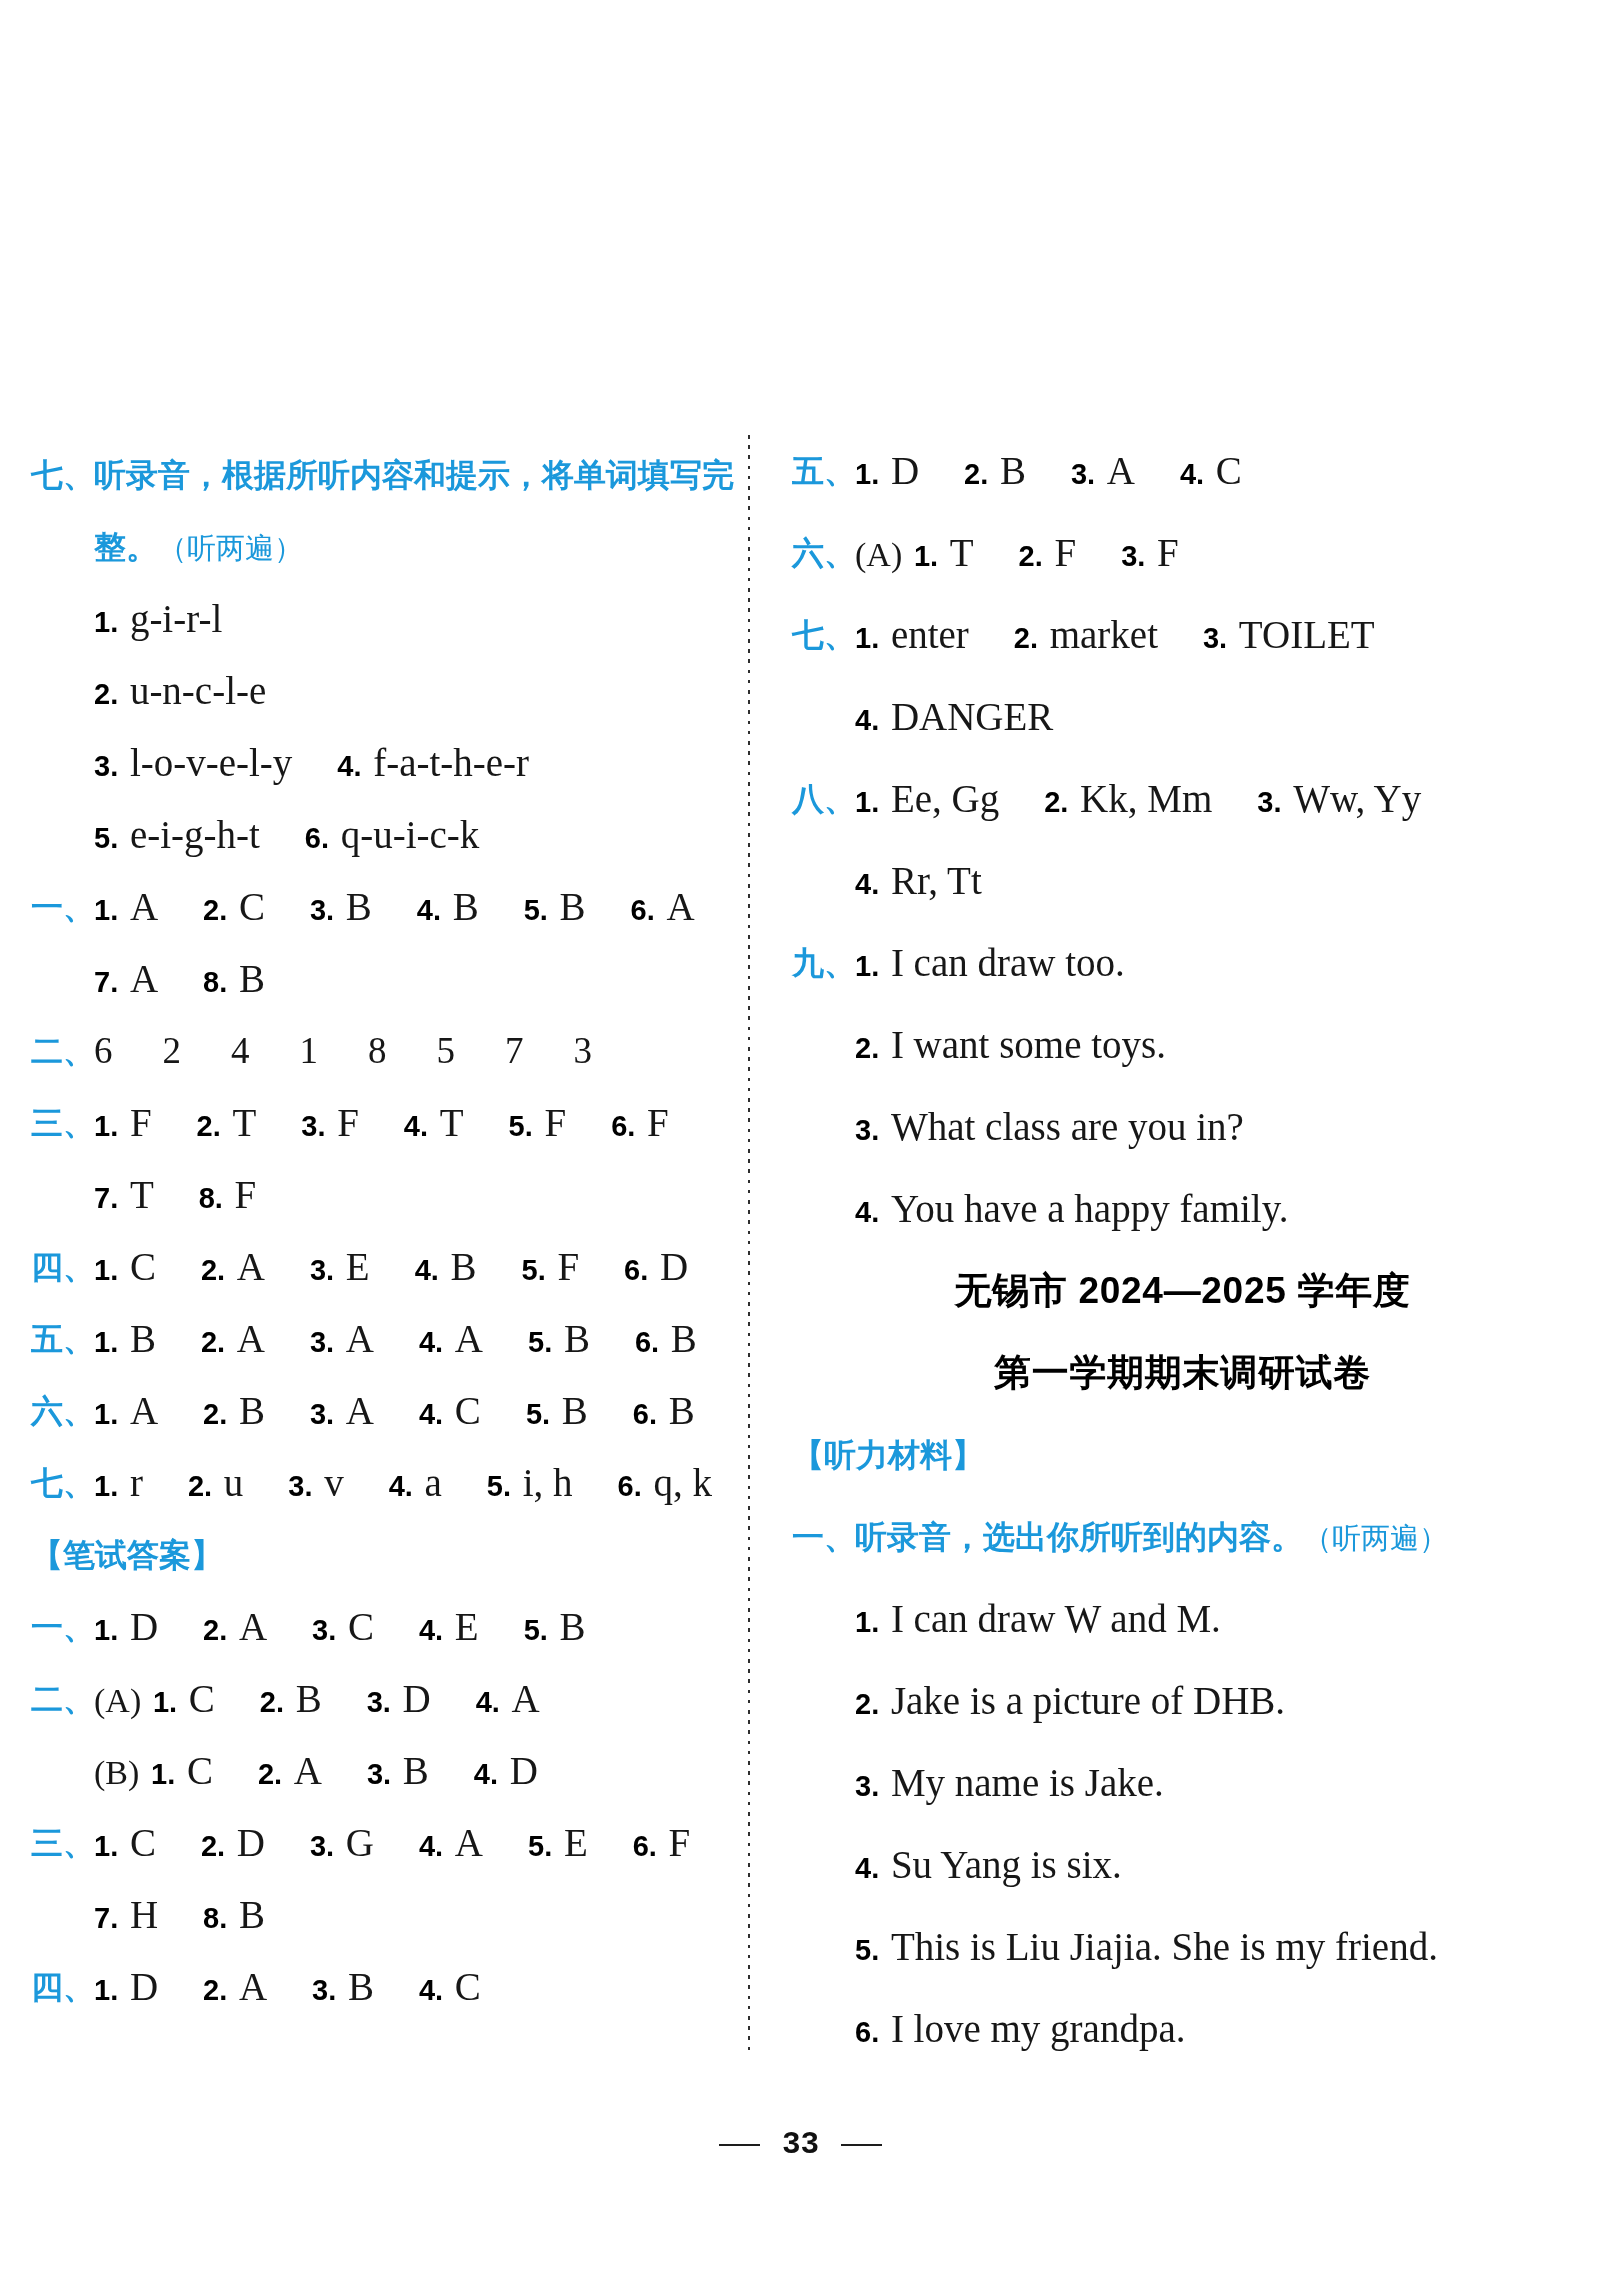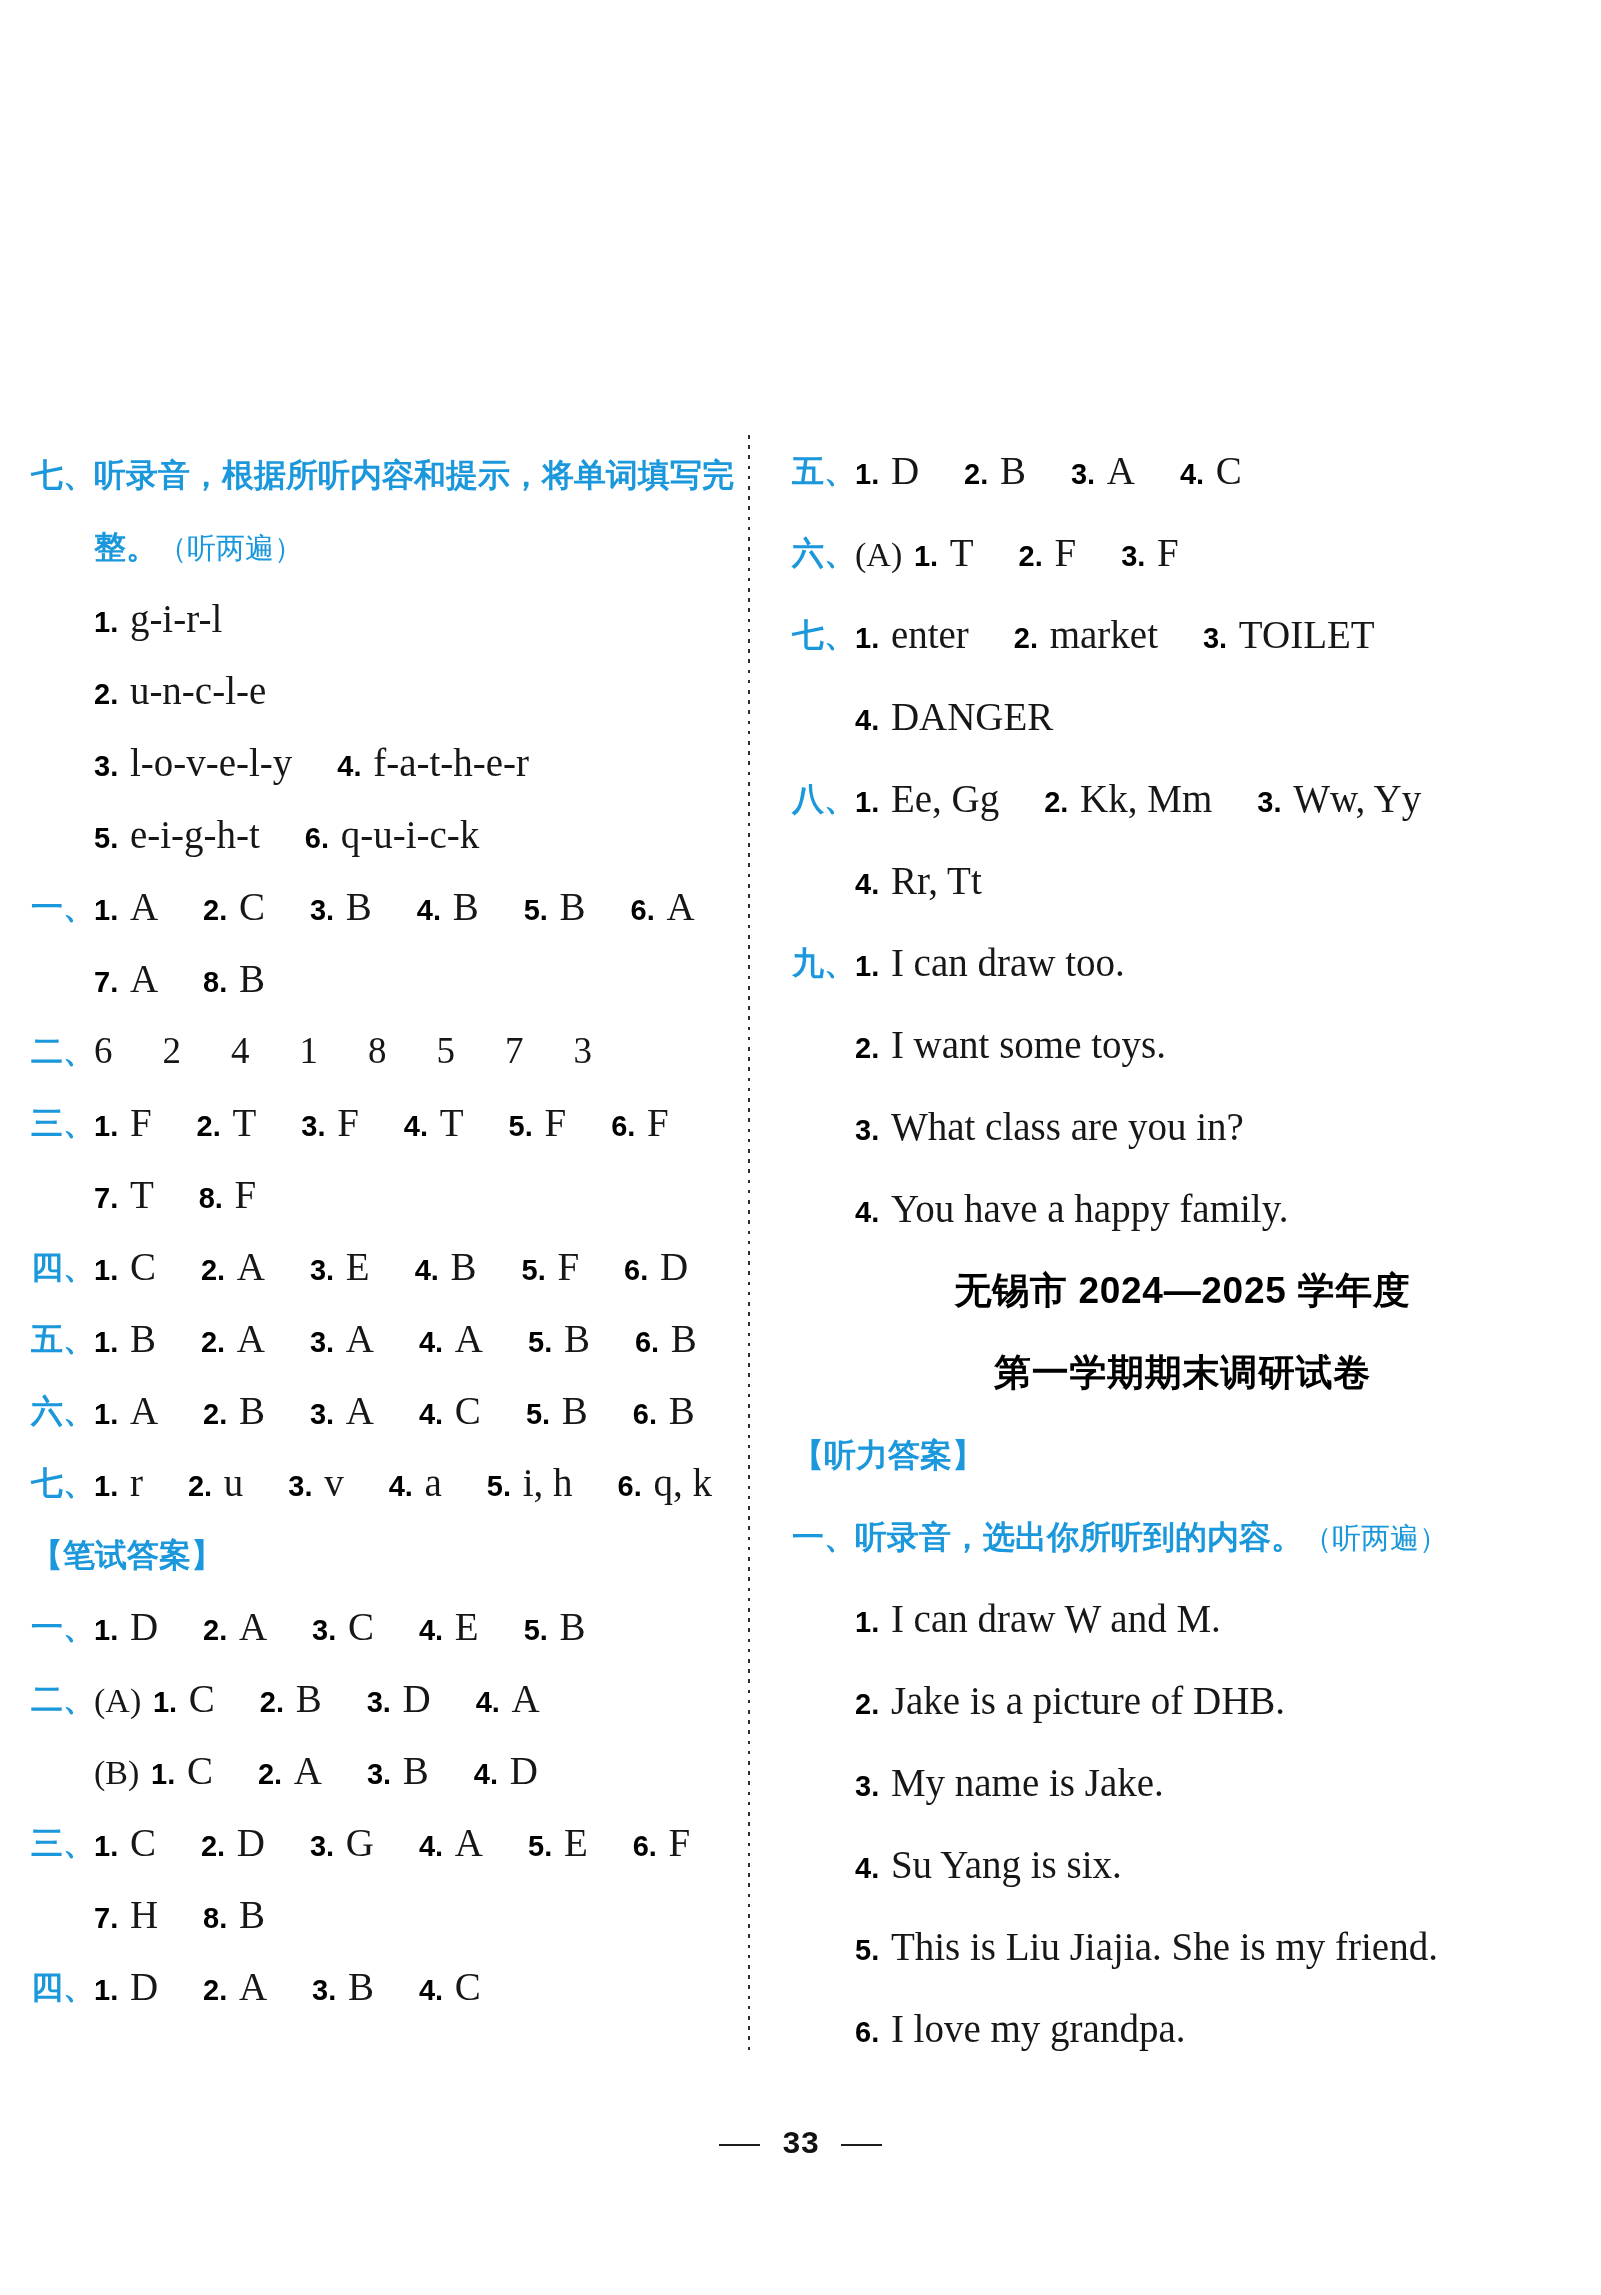--- a/index.html
+++ b/index.html
@@ -92,21 +92,21 @@
       <div class="line indent"><span class="seg sec">七、</span><span class="seg num">1.</span><span class="seg ans">enter</span><span class="seg num">2.</span><span class="seg ans">market</span><span class="seg num">3.</span><span class="seg ans">TOILET</span></div>
       <div class="line indent"><span class="seg num">4.</span><span class="seg ans">DANGER</span></div>
       <div class="line indent"><span class="seg sec">八、</span><span class="seg num">1.</span><span class="seg ans">Ee, Gg</span><span class="seg num">2.</span><span class="seg ans">Kk, Mm</span><span class="seg num">3.</span><span class="seg ans">Ww, Yy</span></div>
       <div class="line indent"><span class="seg num">4.</span><span class="seg ans">Rr, Tt</span></div>
       <div class="line indent"><span class="seg sec">九、</span><span class="seg num">1.</span><span class="seg ans">I can draw too.</span></div>
       <div class="line indent"><span class="seg num">2.</span><span class="seg ans">I want some toys.</span></div>
       <div class="line indent"><span class="seg num">3.</span><span class="seg ans">What class are you in?</span></div>
       <div class="line indent"><span class="seg num">4.</span><span class="seg ans">You have a happy family.</span></div>
       <div class="line center"><span class="seg title">无锡市 2024—2025 学年度</span></div>
       <div class="line center"><span class="seg title">第一学期期末调研试卷</span></div>
-      <div class="line noindent"><span class="seg sec">【听力答案】</span></div>
+      <div class="line noindent"><span class="seg sec">【听力材料】</span></div>
       <div class="line indent"><span class="seg sec">一、</span><span class="seg hdr">听录音，选出你所听到的内容。</span><span class="seg kai">（听两遍）</span></div>
       <div class="line indent"><span class="seg num">1.</span><span class="seg ans">I can draw W and M.</span></div>
       <div class="line indent"><span class="seg num">2.</span><span class="seg ans">Jake is a picture of DHB.</span></div>
       <div class="line indent"><span class="seg num">3.</span><span class="seg ans">My name is Jake.</span></div>
       <div class="line indent"><span class="seg num">4.</span><span class="seg ans">Su Yang is six.</span></div>
       <div class="line indent"><span class="seg num">5.</span><span class="seg ans">This is Liu Jiajia. She is my friend.</span></div>
       <div class="line indent"><span class="seg num">6.</span><span class="seg ans">I love my grandpa.</span></div>
     </div>
   <div class="footer">
     <span class="dash"></span><span class="pagenum">33</span><span class="dash"></span>

